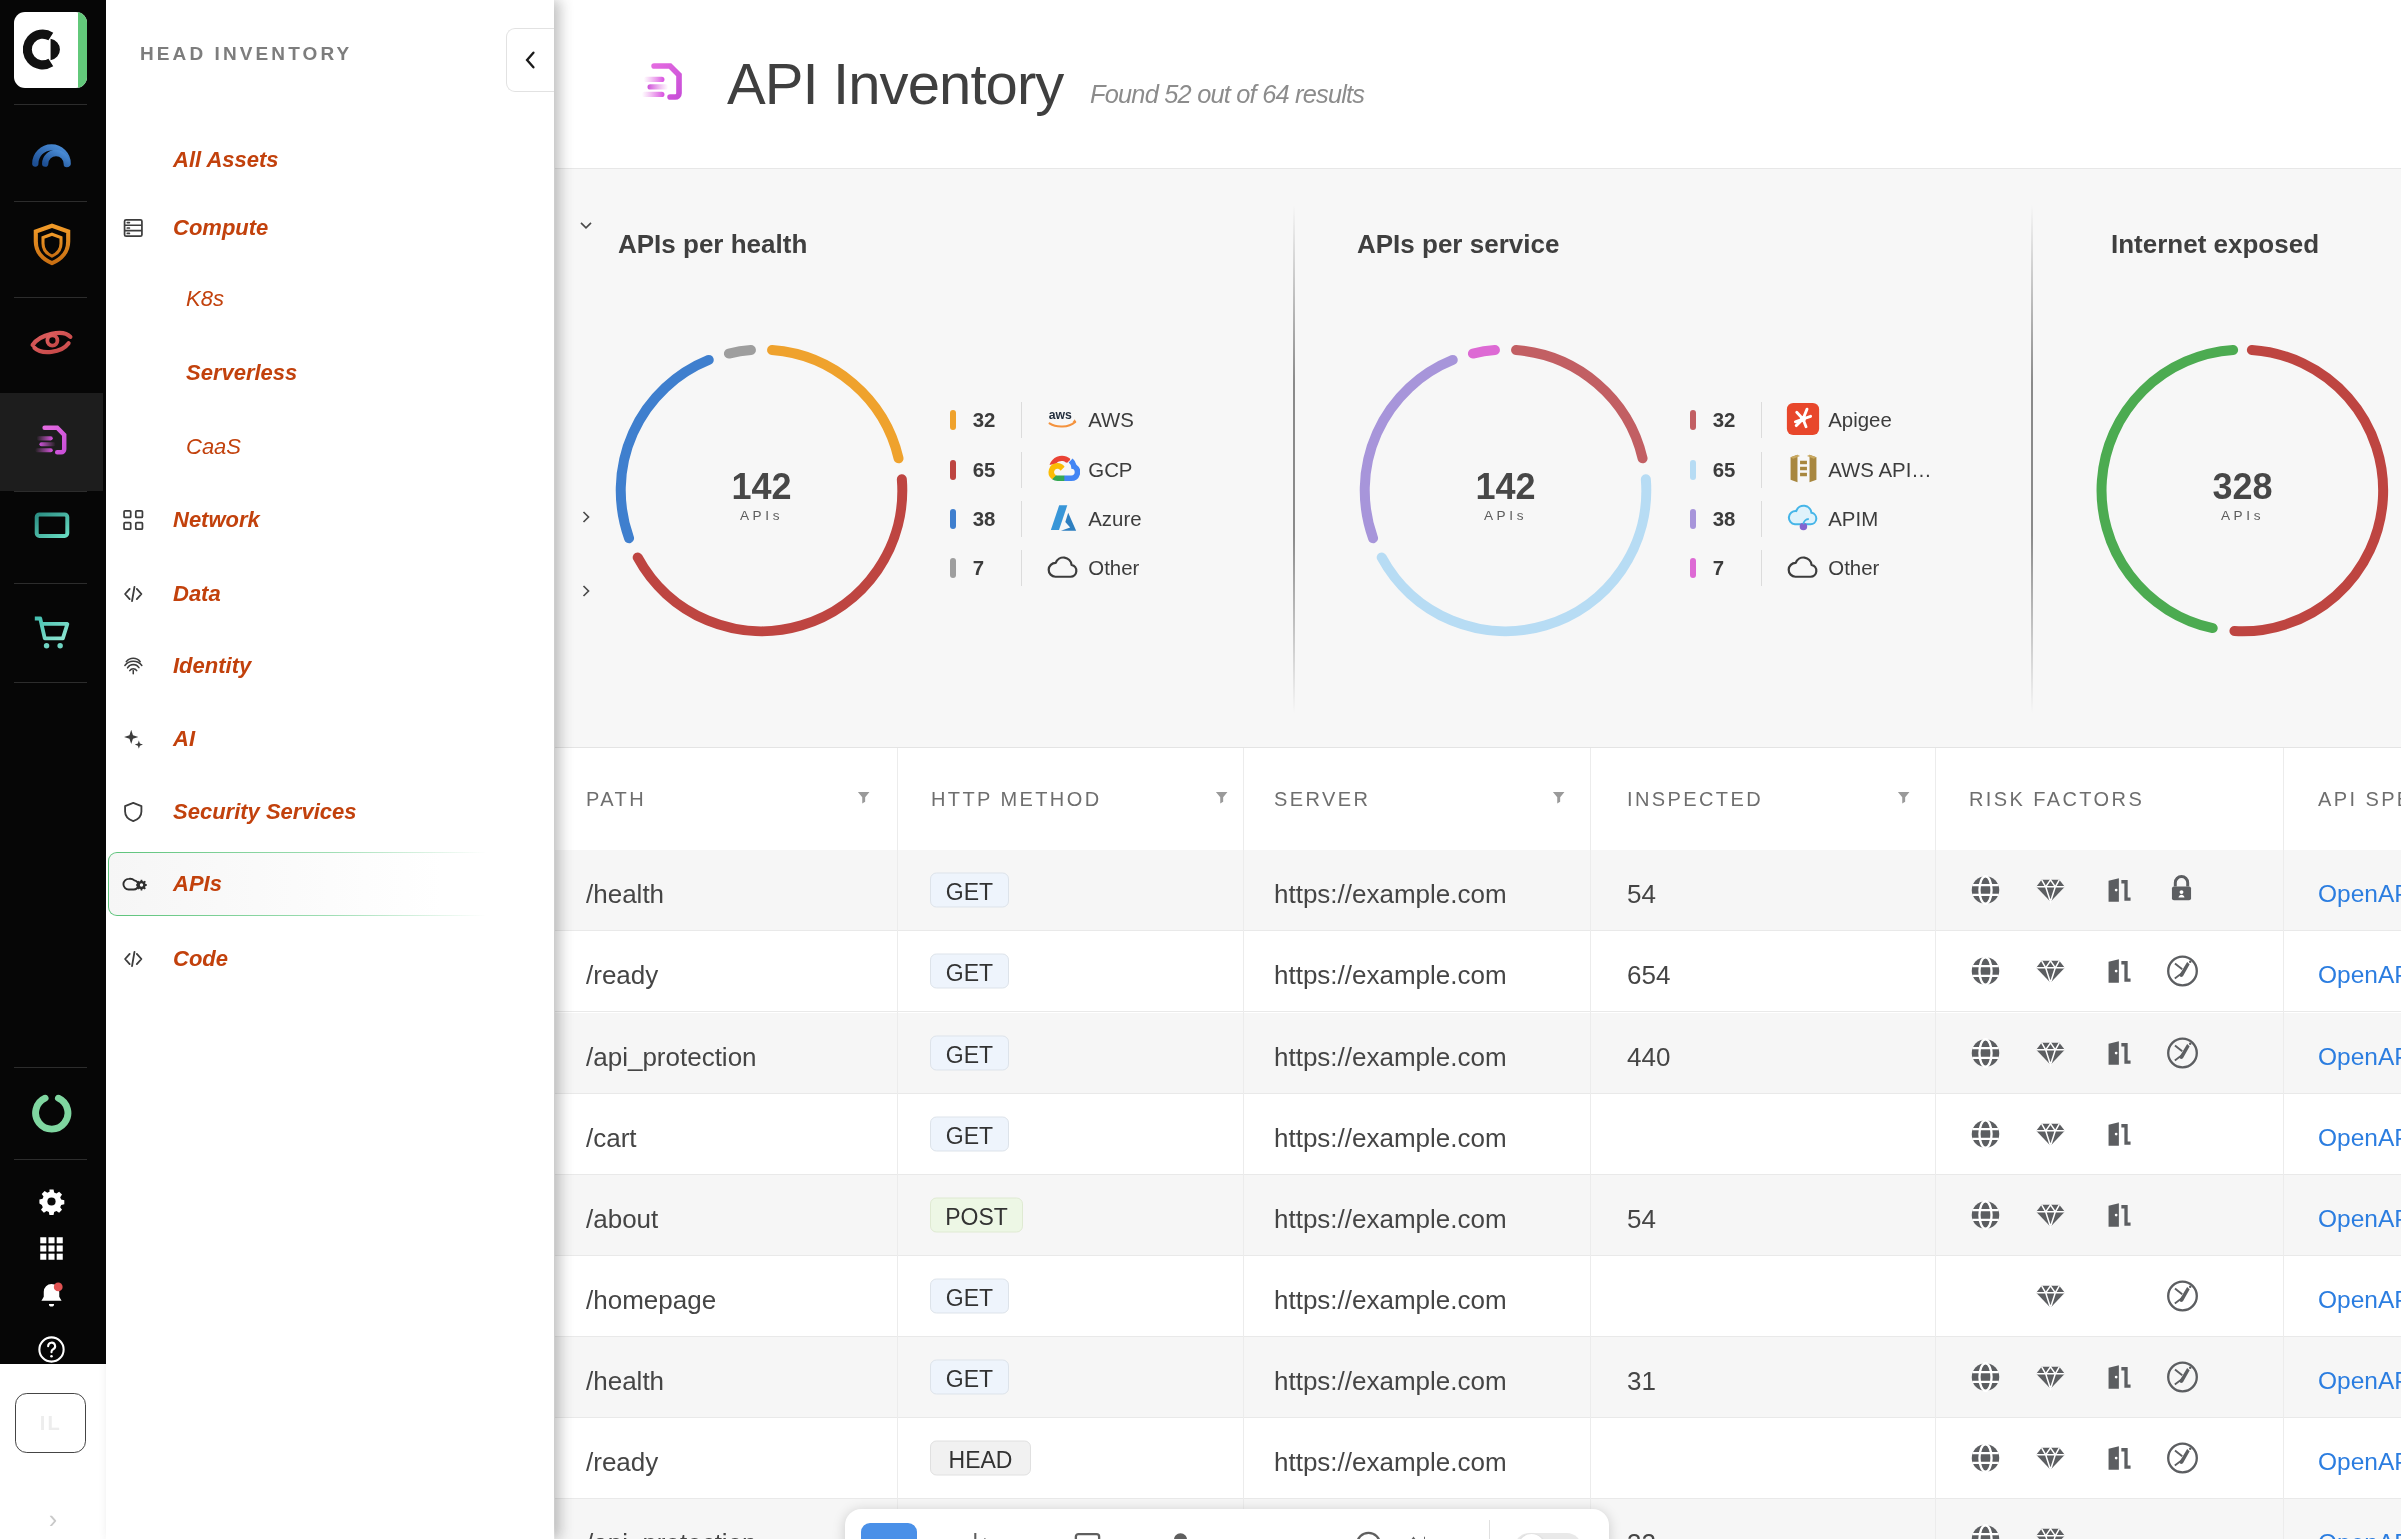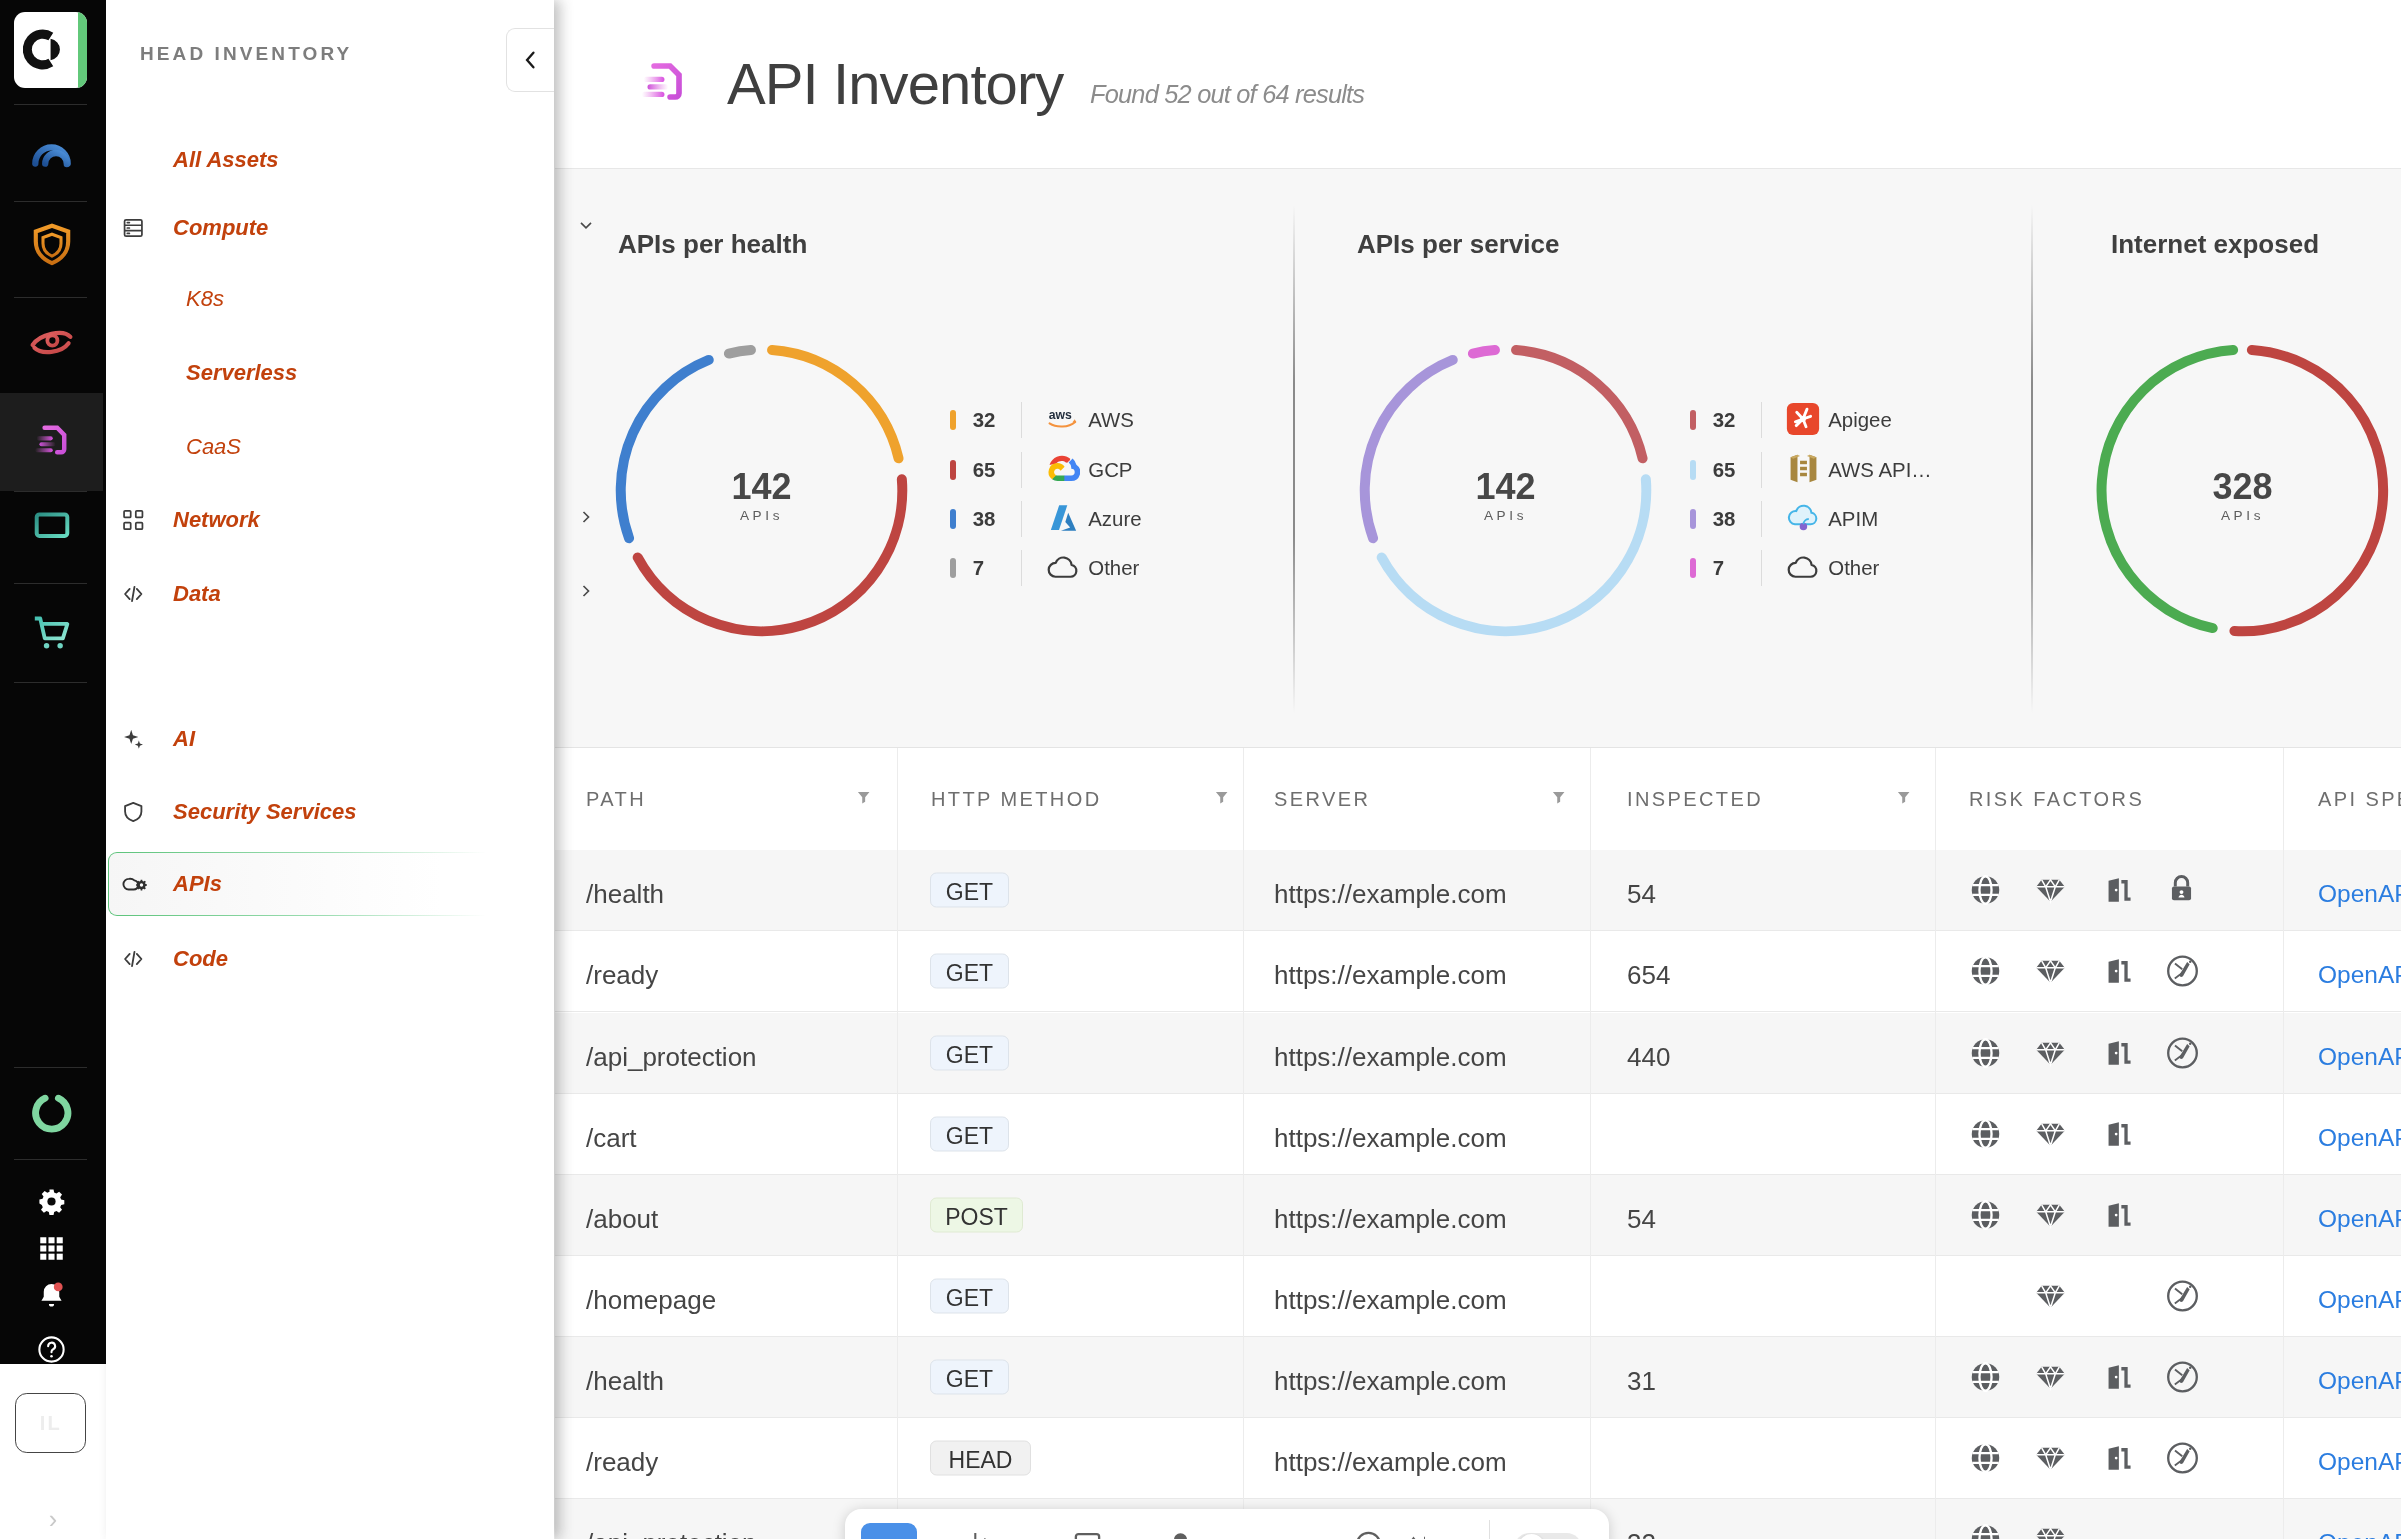--- a/index.html
+++ b/index.html
@@ -246,20 +246,30 @@
           <rect x="3" y="3" width="6.5" height="6.5" rx="1"></rect>
           <rect x="14.5" y="3" width="6.5" height="6.5" rx="1"></rect>
           <rect x="14.5" y="14.5" width="6.5" height="6.5" rx="1"></rect>
           <rect x="3" y="14.5" width="6.5" height="6.5" rx="1"></rect>
         </svg></span>
       <span class="ntxt" style="left:67px">Network</span>
       <span class="chv"><svg width="20" height="20" viewBox="0 0 24 24" fill="none" stroke="#4a4a4a" stroke-width="2">
           <path d="M9 6 15 12 9 18"></path>
         </svg></span>
     </div>
+    <div class="nav" style="top:639px;font-weight:600">
+      <span class="nic"><svg width="24.5" height="24.5" viewBox="0 0 24 24" fill="none" stroke="#3d3d3d" stroke-width="1.5" stroke-linecap="round">
+          <path d="M5.2 7.8A8.5 8.5 0 0 1 12 4.4c2.8 0 5.2 1.3 6.8 3.4"></path>
+          <path d="M3.8 11.5A10.5 10.5 0 0 1 12 7.4c3.5 0 6.6 1.7 8.4 4.1"></path>
+          <path d="M6.4 13.8A6.8 6.8 0 0 1 12 10.6c2.3 0 4.4 1.2 5.6 3"></path>
+          <path d="M8.6 16.6a4 4 0 0 1 6.8 0"></path>
+          <path d="M12 16.5v3"></path>
+        </svg></span>
+      <span class="ntxt" style="left:67px">Identity</span>
+    </div>
     <div class="nav" style="top:712px;font-weight:700">
       <span class="nic"><svg width="24.5" height="24.5" viewBox="0 0 24 24" fill="#3d3d3d">
           <path d="M10 3l1.7 5.3L17 10l-5.3 1.7L10 17l-1.7-5.3L3 10l5.3-1.7z"></path>
           <path d="M17.5 13.5l1 3 3 1-3 1-1 3-1-3-3-1 3-1z"></path>
         </svg></span>
       <span class="ntxt" style="left:67px">AI</span>
     </div>
     <div class="nav" style="top:785px;font-weight:600">
       <span class="nic"><svg width="24.5" height="24.5" viewBox="0 0 24 24" fill="none" stroke="#3d3d3d" stroke-width="1.8" stroke-linejoin="round">
           <path d="M12 3l8 3.2v5.4c0 4.6-3.2 7.8-8 9.4-4.8-1.6-8-4.8-8-9.4V6.2z"></path>

